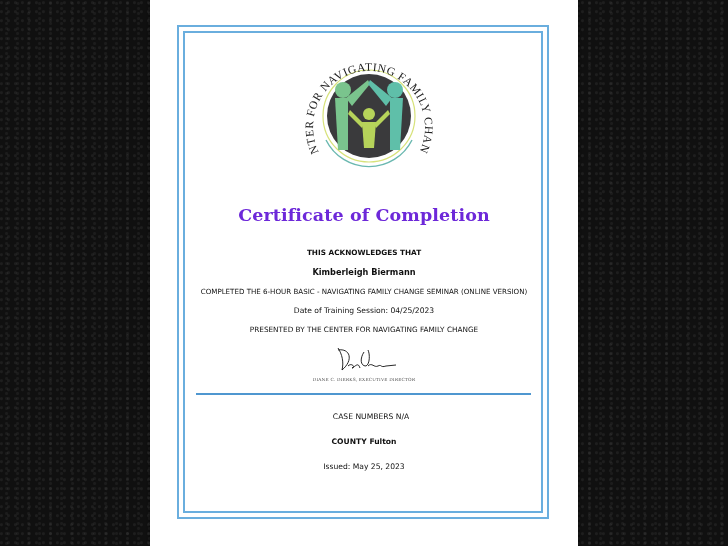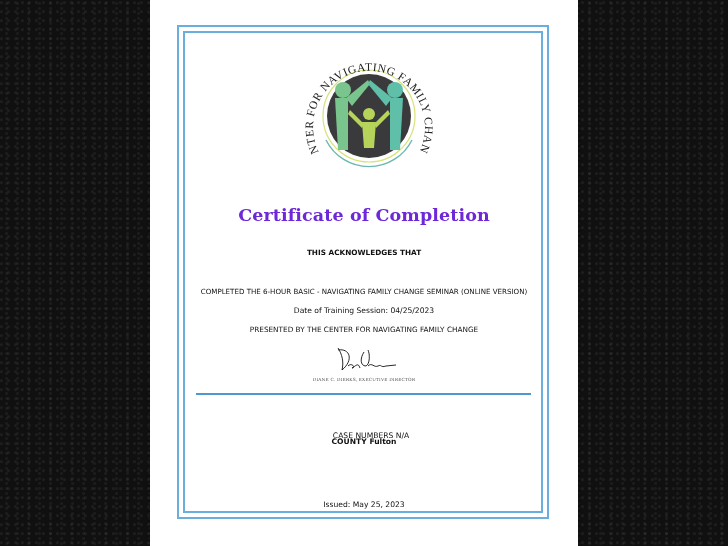--- a/index.html
+++ b/index.html
@@ -15,24 +15,24 @@
   .title{position:absolute;left:0;right:0;top:205px;text-align:center;font-family:"DejaVu Serif",serif;font-weight:bold;font-size:17.5px;color:#6d28d9;letter-spacing:0.1px;}
   .line{position:absolute;left:0;right:0;text-align:center;font-size:7.6px;color:#111;}
   .ack{top:248px;font-weight:bold;font-size:7.3px;}
   .name{top:267px;font-weight:bold;font-size:8.2px;}
   .completed{top:287px;font-size:7.1px;}
   .date{top:306px;font-size:7.6px;}
   .presented{top:325px;font-size:7.3px;}
   .sig{position:absolute;left:180px;top:344px;width:70px;height:30px;}
   .sig-caption{position:absolute;left:0;right:0;top:377px;text-align:center;font-family:"DejaVu Serif",serif;font-size:4.3px;color:#555;letter-spacing:0.2px;}
   .rule{position:absolute;left:46px;width:335px;top:393px;height:2px;background:#4f97d0;}
-  .case{top:431px;margin-left:14px;}
+  .case{top:412px;margin-left:14px;}
   .county{top:437px;font-weight:bold;}
   .url{top:456px;}
-  .issued{top:500px;}
+  .issued{top:462px;}
 </style>
 </head>
 <body>
 
 <div class="noise"></div>
 
 <div class="paper">
   <div class="frame-outer">
     <div class="frame-inner"></div>
   </div>
@@ -54,20 +54,21 @@
     <path d="M 66 82 L 80 82 L 78 108 L 68 108 Z" fill="#b6d35a"></path>
     <path d="M 54 70 L 68 84 L 66 88 L 52 74 Z" fill="#b6d35a"></path>
     <path d="M 92 70 L 78 84 L 80 88 L 94 74 Z" fill="#b6d35a"></path>
     <text font-family="Liberation Serif, serif" font-size="11.5" fill="#222" letter-spacing="0.6">
       <textPath href="#arcPath" startOffset="50%" text-anchor="middle">CENTER FOR NAVIGATING FAMILY CHANGE</textPath>
     </text>
   </svg>
 
   <div class="title">Certificate of Completion</div>
   <div class="line ack">THIS ACKNOWLEDGES THAT</div>
+  <div class="line name">Kimberleigh Biermann</div>
   <div class="line completed">COMPLETED THE 6-HOUR BASIC - NAVIGATING FAMILY CHANGE SEMINAR (ONLINE VERSION)</div>
   <div class="line date">Date of Training Session: 04/25/2023</div>
   <div class="line presented">PRESENTED BY THE CENTER FOR NAVIGATING FAMILY CHANGE</div>
 
   <svg class="sig" viewBox="0 0 70 30">
     <path d="M 8 4 C 12 10, 14 18, 12 26 M 8 6 C 20 4, 24 16, 12 26 M 18 22 C 22 18, 26 24, 22 24 C 26 22, 28 18, 30 24 M 34 8 C 30 14, 30 22, 36 22 C 40 20, 40 10, 38 6 M 38 22 C 42 18, 44 24, 48 22 C 52 20, 50 24, 56 22 L 66 21" fill="none" stroke="#111" stroke-width="0.9"></path>
   </svg>
   <div class="sig-caption">DIANE C. DIERKS, EXECUTIVE DIRECTOR</div>
 
   <div class="rule"></div>

